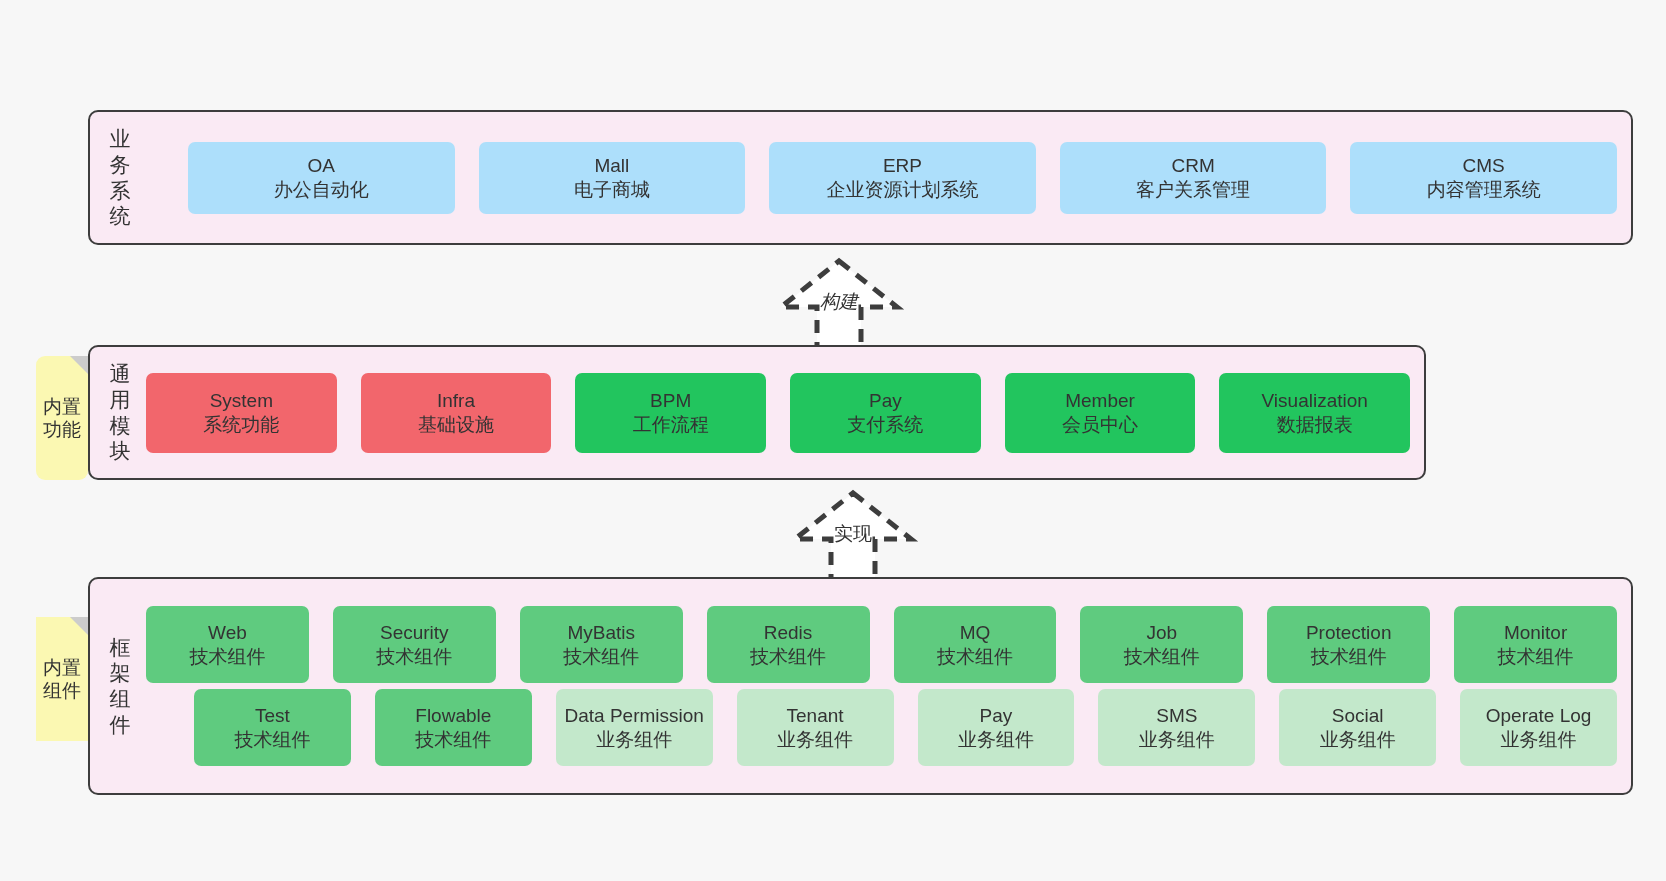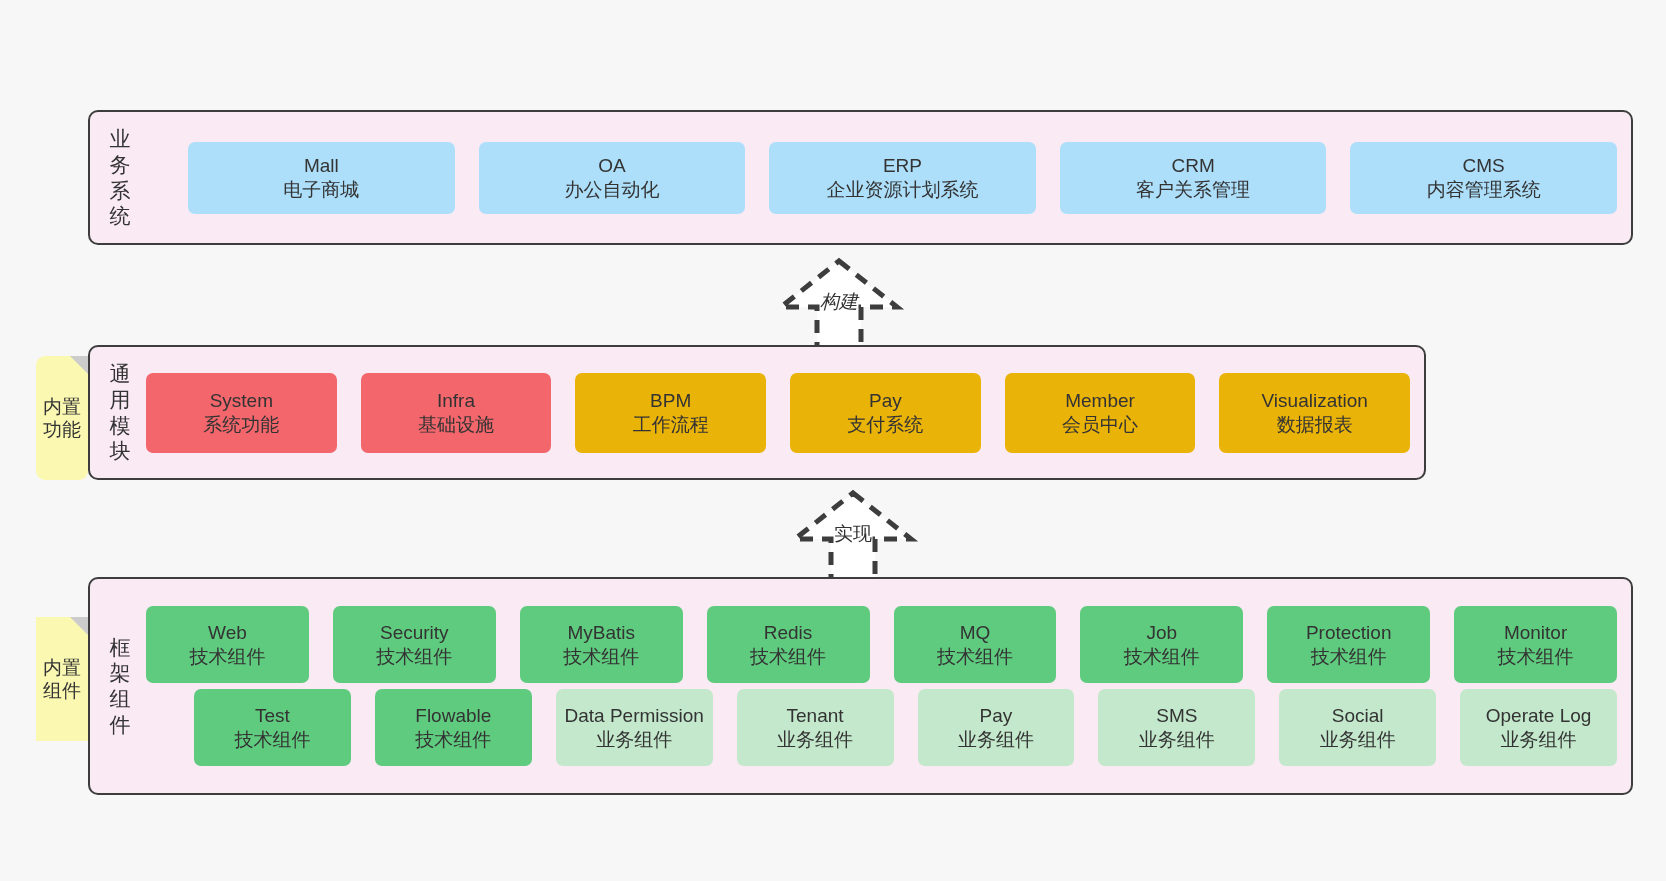--- a/index.html
+++ b/index.html
@@ -74,21 +74,21 @@
     line-height: 1.24;
     color: #333333;
     padding: 6px 4px;
     box-sizing: border-box;
   }
   .card .t1 { display: block; }
   .card .t2 { display: block; }
 
   .card.blue        { background: #addffb; }
   .card.red         { background: #f2666c; }
-  .card.pink        { background: #eab308; }
+  .card.pink        { background: #22c55e; }
   .card.green       { background: #5fcb7f; }
   .card.lightgreen  { background: #c3e8cb; }
 
   .layer-top    { left: 88px; top: 110px;  width: 1545px; height: 135px; gap: 42px; }
   .layer-top .card { height: 72px; }
 
   .layer-mid    { left: 88px; top: 345px;  width: 1338px; height: 135px; }
   .layer-mid .card { height: 80px; }
 
   .layer-bottom { left: 88px; top: 577px;  width: 1545px; height: 218px; }
@@ -148,26 +148,26 @@
 </head>
 <body>
 
 <div id="canvas">
 
   <div class="layer layer-top">
     <div class="layer-title">业务系统</div>
     <div class="layer-body">
       <div class="row">
         <div class="card blue">
+          <span class="t1">OA</span>
+          <span class="t2">办公自动化</span>
+        </div>
+        <div class="card blue">
           <span class="t1">Mall</span>
           <span class="t2">电子商城</span>
-        </div>
-        <div class="card blue">
-          <span class="t1">OA</span>
-          <span class="t2">办公自动化</span>
         </div>
         <div class="card blue">
           <span class="t1">ERP</span>
           <span class="t2">企业资源计划系统</span>
         </div>
         <div class="card blue">
           <span class="t1">CRM</span>
           <span class="t2">客户关系管理</span>
         </div>
         <div class="card blue">

